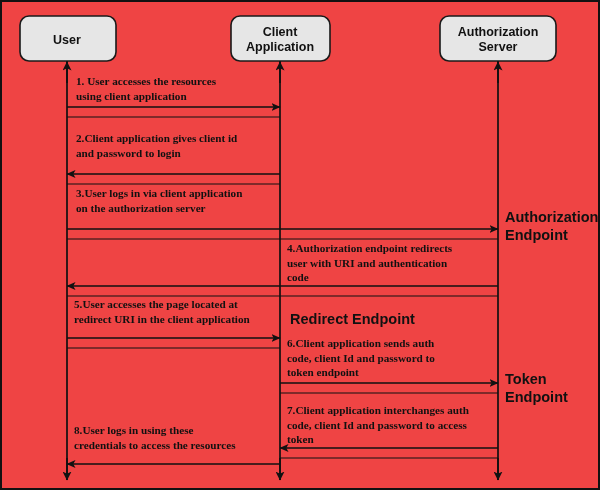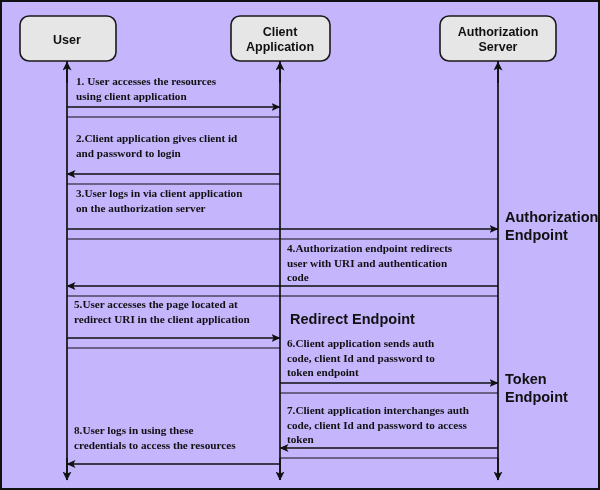--- a/index.html
+++ b/index.html
@@ -4,21 +4,21 @@
 <style>
   html, body {
     margin: 0;
     padding: 0;
     background: #ffffff;
   }
   #page {
     position: relative;
     width: 600px;
     height: 490px;
-    background: #c4b5fd;
+    background: #ef4444;
     box-sizing: border-box;
     border: 2px solid #111111;
     overflow: hidden;
     font-family: "Liberation Serif", serif;
   }
   #diagram-svg {
     position: absolute;
     left: 0;
     top: 0;
     width: 600px;

